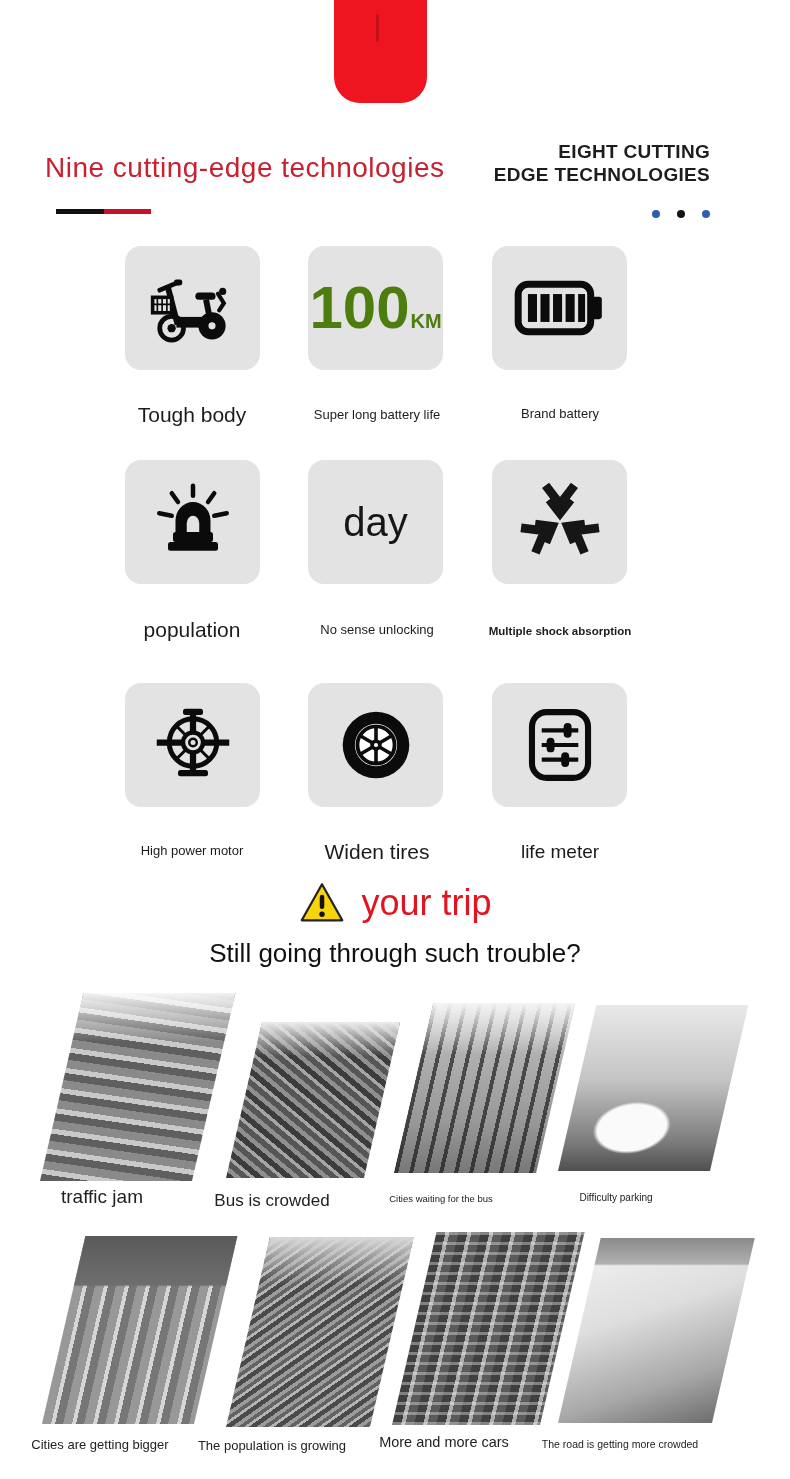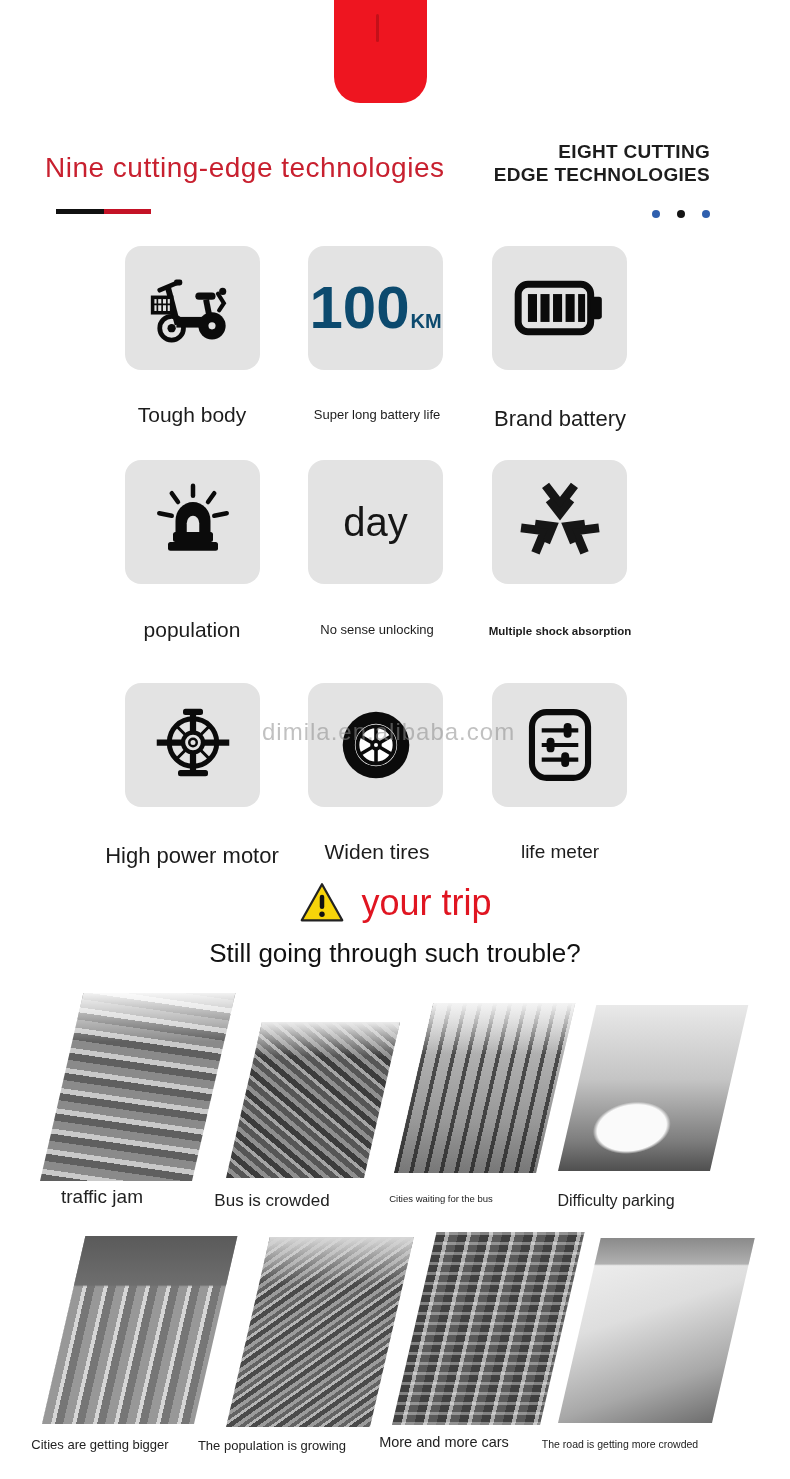--- a/index.html
+++ b/index.html
@@ -18,24 +18,24 @@
   .bar .b-red{width:47px;height:5px;background:#c41226;}
   .dots{position:absolute;left:652px;top:210px;display:flex;gap:17px;}
   .dots span{width:8px;height:8px;border-radius:50%;display:block;}
   .dot-blue{background:#2f5fae;}
   .dot-black{background:#141414;}
 
   
   .tile{position:absolute;width:135px;height:124px;background:#e3e3e3;border-radius:16px;display:flex;align-items:center;justify-content:center;}
   .tlabel{position:absolute;width:220px;text-align:center;color:#1c1c1c;}
   .lg{font-size:21px;}
-  .md{font-size:22px;}
+  .md{font-size:13px;}
   .sm{font-size:13px;}
   .xs{font-size:11.5px;font-weight:bold;}
-  .big100{font-weight:800;font-size:60px;color:#0c4a6e;line-height:1;display:flex;align-items:baseline;}
+  .big100{font-weight:800;font-size:60px;color:#4d7c0f;line-height:1;display:flex;align-items:baseline;}
   .big100 .km{font-size:20px;font-weight:700;margin-left:1px;}
   .bigday{font-size:40px;color:#161616;}
 
   
   .watermark{position:absolute;left:262px;top:718px;font-size:24px;color:#8f8f8f;opacity:.55;letter-spacing:1px;z-index:5;}
 
   
   .warn-row{position:absolute;left:0;top:880px;width:790px;display:flex;justify-content:center;align-items:center;gap:15px;}
   .warn-row .trip{font-size:36px;color:#e01521;}
   .trouble-heading{position:absolute;left:0;top:938px;width:790px;text-align:center;font-size:26px;color:#111;}
@@ -216,42 +216,41 @@
         <path d="M17,32 H47"></path>
         <path d="M17,44 H47"></path>
       </g>
       <rect x="35" y="14" width="6.5" height="12" rx="3.2" fill="#0b0b0b"></rect>
       <rect x="21" y="26" width="6.5" height="12" rx="3.2" fill="#0b0b0b"></rect>
       <rect x="33" y="38" width="6.5" height="12" rx="3.2" fill="#0b0b0b"></rect>
     </svg>
   </div>
   <div class="tlabel lg" style="left:450px;top:841px;font-size:19px;">life meter</div>
 
-  <div class="watermark">dimila.en.alibaba.com</div>
 
   <div class="warn-row">
     <svg width="48" height="46" viewBox="0 0 64 60">
       <path d="M32,5 L59,53 H5 Z" fill="#f7d40a" stroke="#222" stroke-width="3" stroke-linejoin="round"></path>
       <rect x="29" y="19" width="6" height="19" rx="3" fill="#111"></rect>
       <circle cx="32" cy="45" r="3.6" fill="#111"></circle>
     </svg>
     <span class="trip">your trip</span>
   </div>
 
   <div class="trouble-heading">Still going through such trouble?</div>
 
   <div class="photo tx1" style="left:40px;top:993px;width:152px;height:188px;"></div>
   <div class="photo tx2" style="left:226px;top:1022px;width:138px;height:156px;"></div>
   <div class="photo tx3" style="left:394px;top:1003px;width:142px;height:170px;"></div>
   <div class="photo tx4" style="left:558px;top:1005px;width:152px;height:166px;"></div>
 
   <div class="caption" style="left:-8px;top:1186px;font-size:19px;">traffic jam</div>
   <div class="caption" style="left:162px;top:1191px;font-size:17px;">Bus is crowded</div>
   <div class="caption" style="left:331px;top:1193px;font-size:9.5px;">Cities waiting for the bus</div>
-  <div class="caption" style="left:506px;top:1192px;font-size:16px;">Difficulty parking</div>
+  <div class="caption" style="left:506px;top:1192px;font-size:10px;">Difficulty parking</div>
 
   <div class="photo tx5" style="left:42px;top:1236px;width:152px;height:188px;"></div>
   <div class="photo tx6" style="left:226px;top:1237px;width:144px;height:190px;"></div>
   <div class="photo tx7" style="left:392px;top:1232px;width:148px;height:193px;"></div>
   <div class="photo tx8" style="left:558px;top:1238px;width:154px;height:185px;"></div>
 
   <div class="caption" style="left:-10px;top:1437px;font-size:13px;">Cities are getting bigger</div>
   <div class="caption" style="left:162px;top:1438px;font-size:13px;">The population is growing</div>
   <div class="caption" style="left:334px;top:1434px;font-size:14.5px;">More and more cars</div>
   <div class="caption" style="left:510px;top:1438px;font-size:10.5px;">The road is getting more crowded</div>

